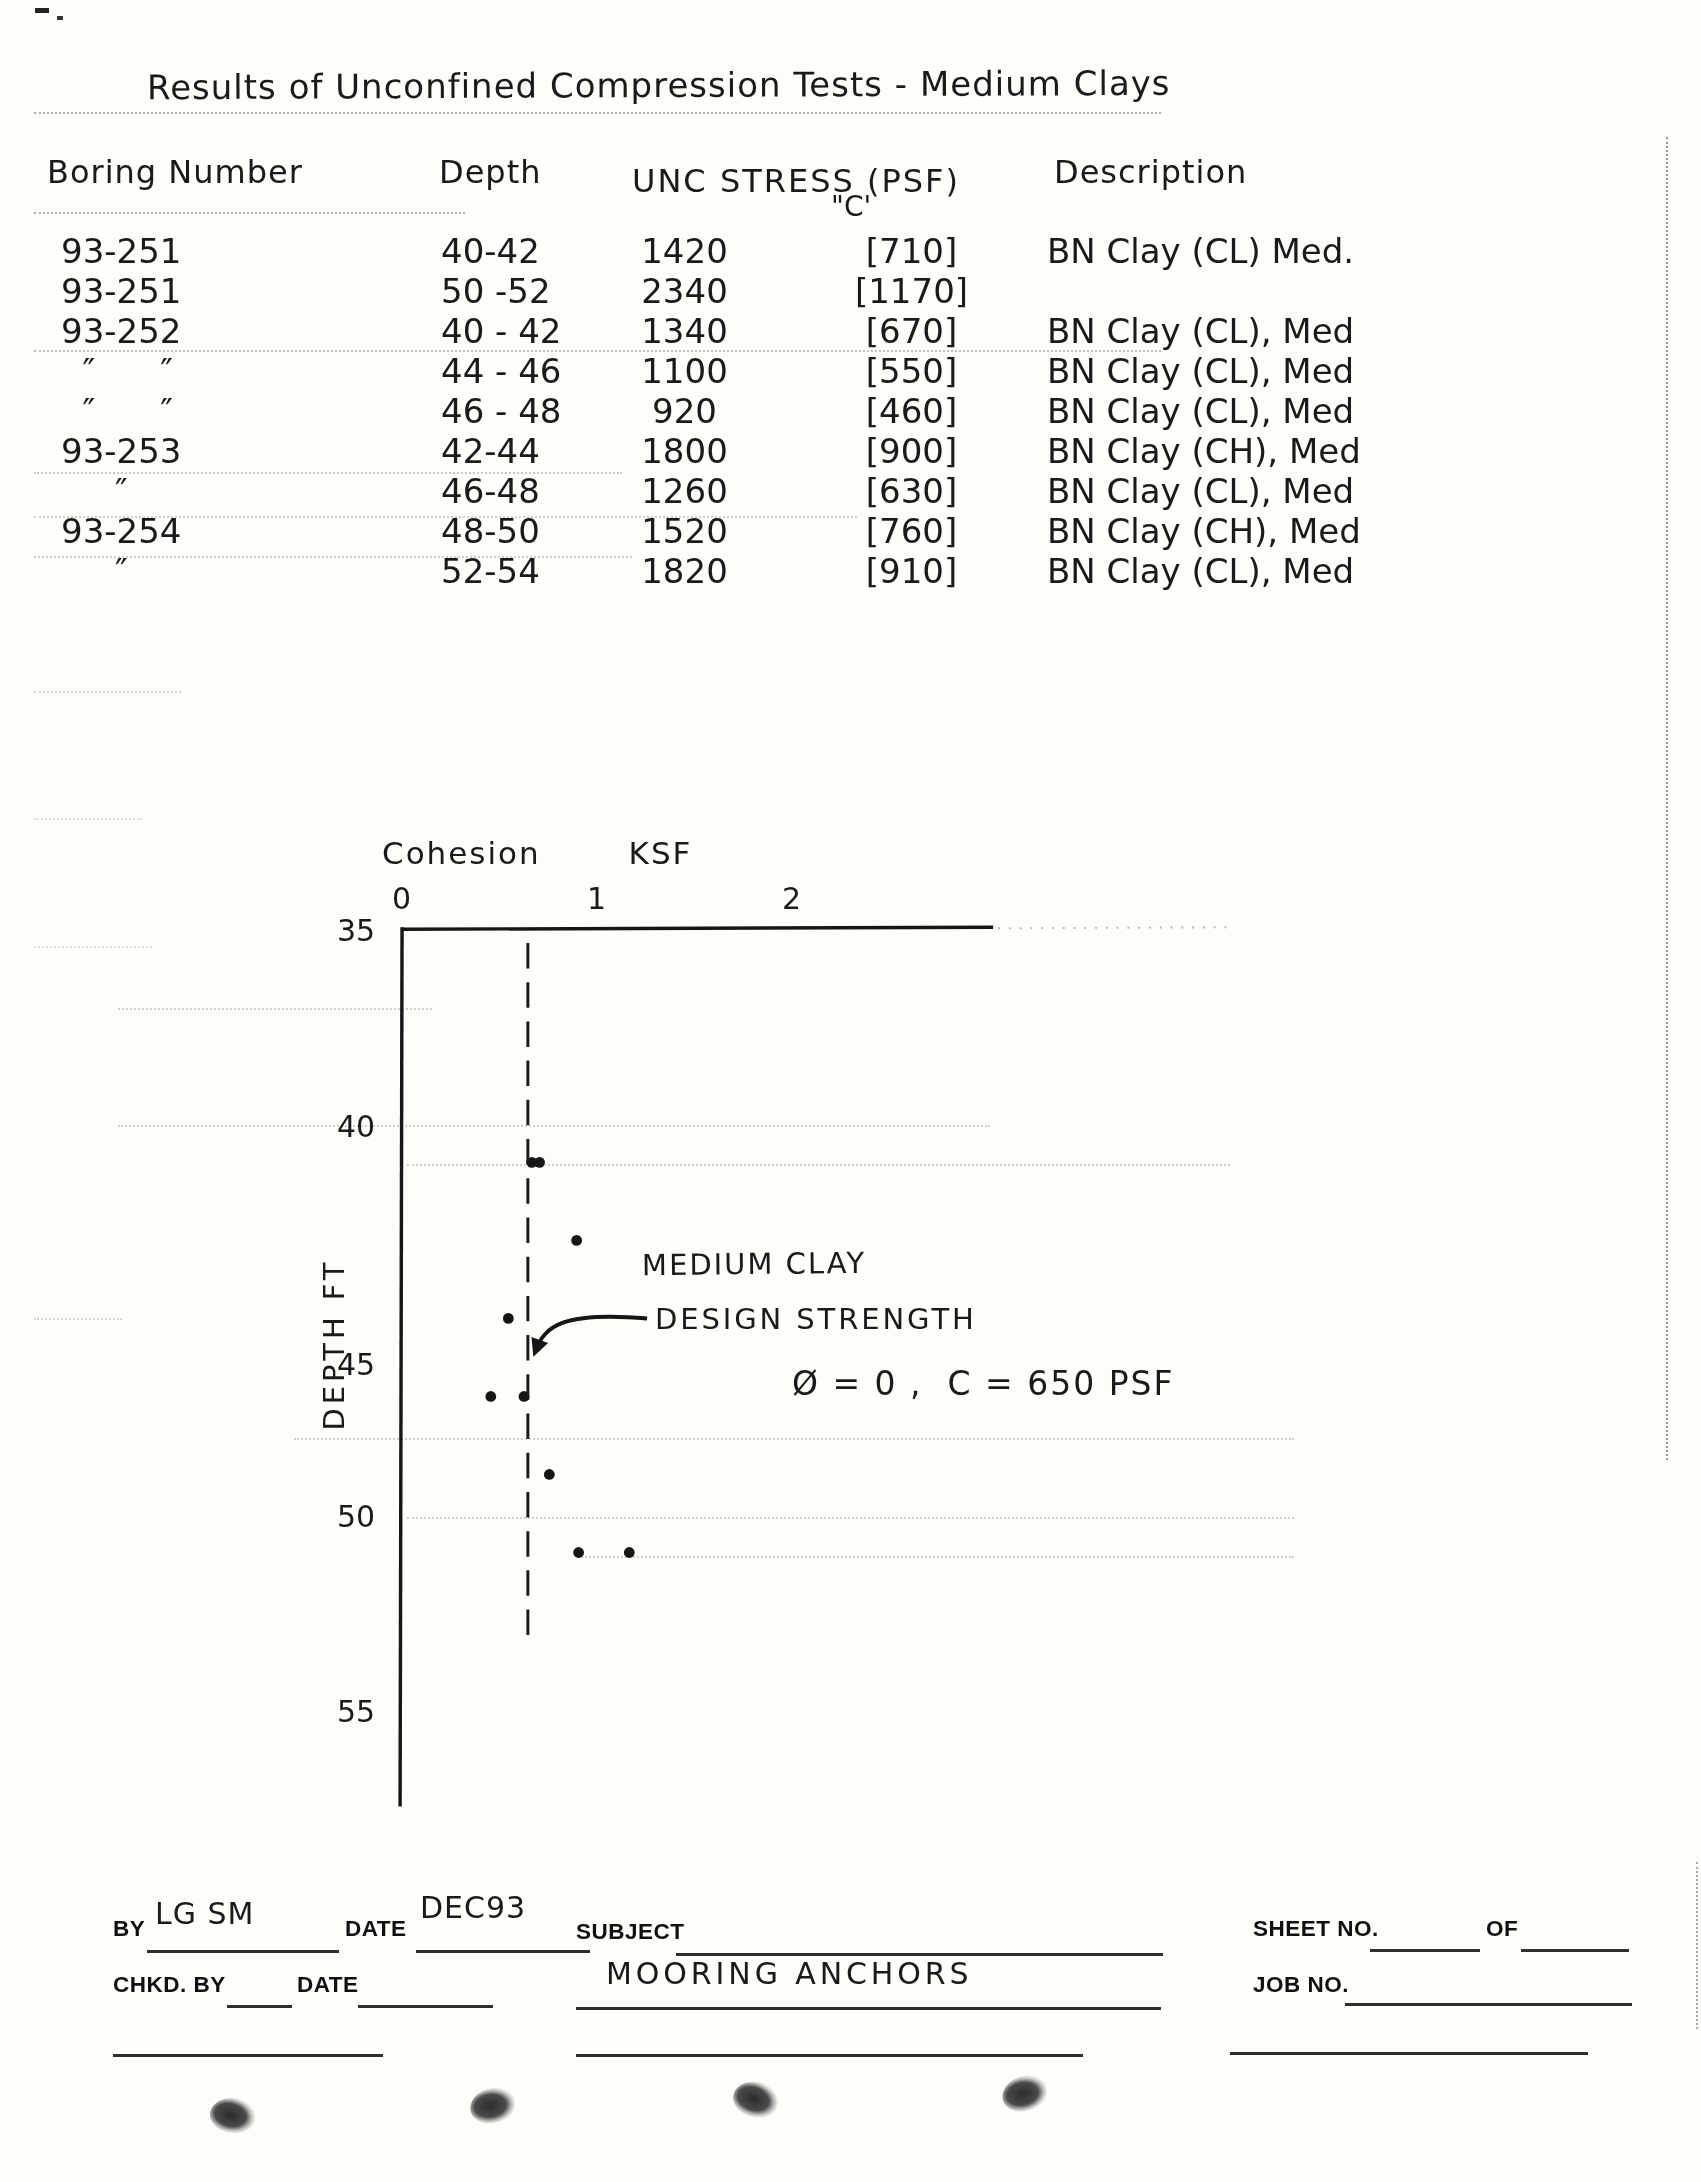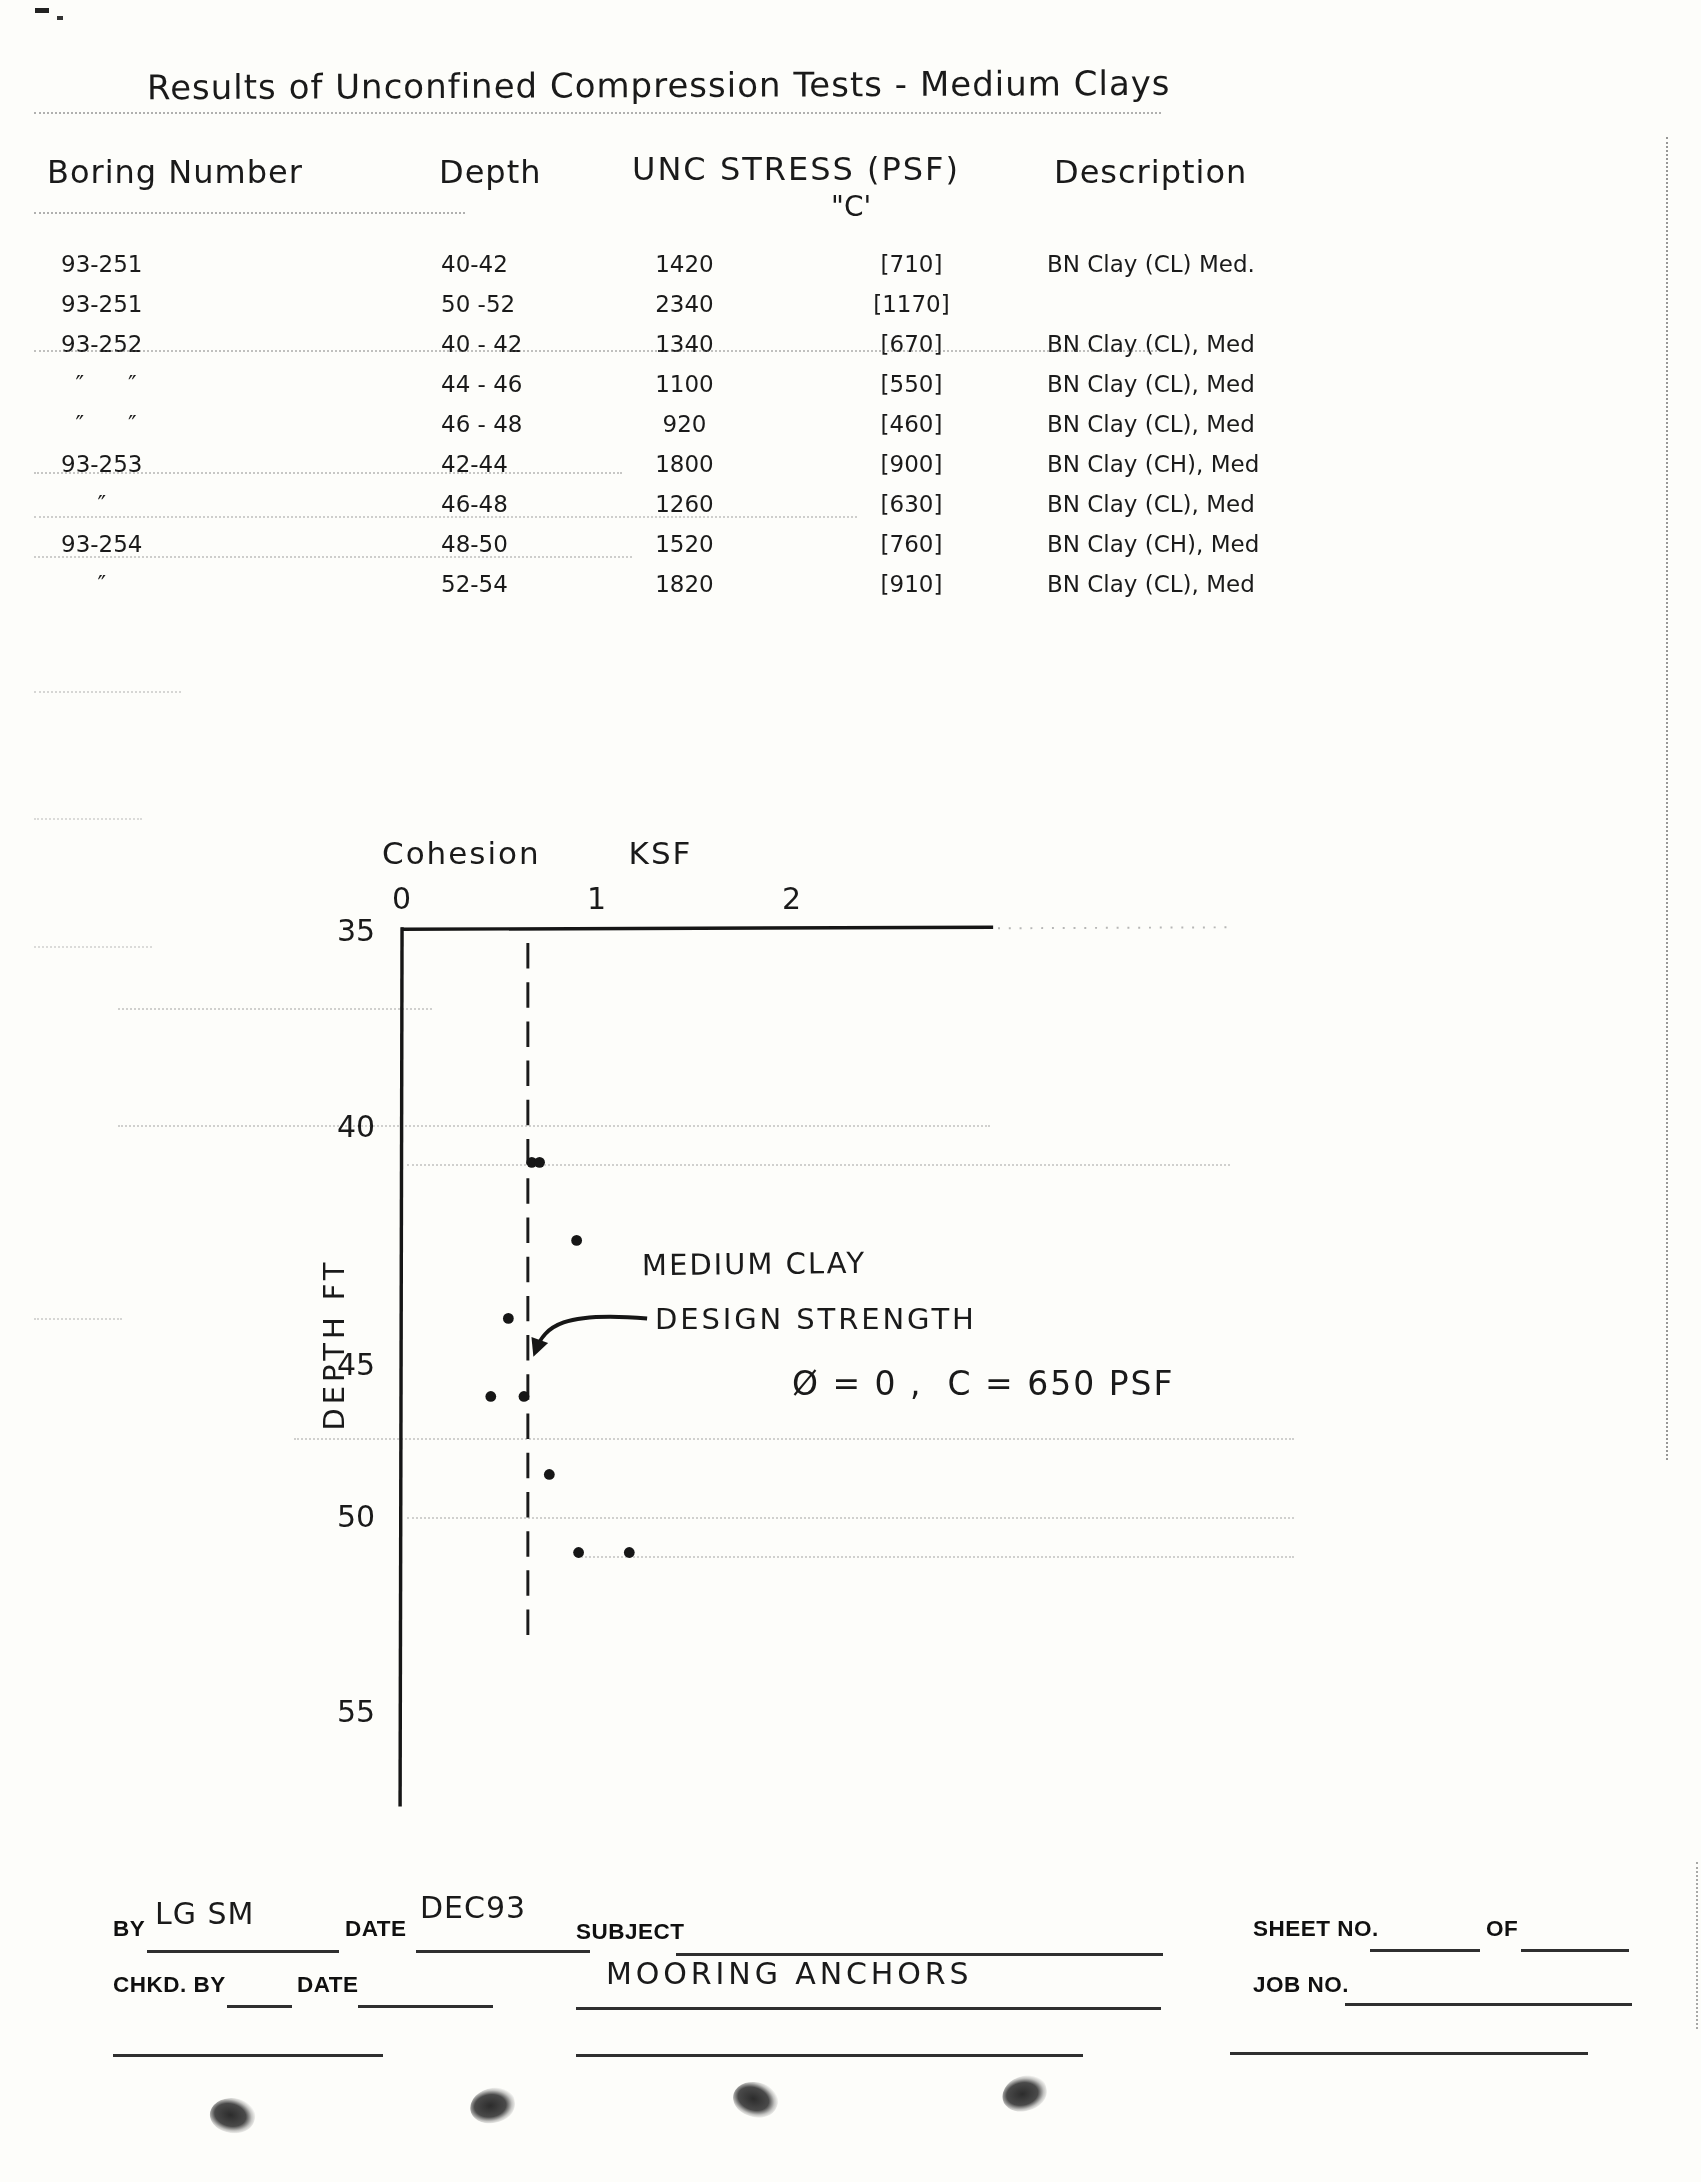--- a/index.html
+++ b/index.html
@@ -5,21 +5,21 @@
   html,body{margin:0;padding:0;background:#e8e8e8;}
   #page{
     position:relative; width:1702px; height:2183px; margin:0 auto;
     background:#fdfdfa; overflow:hidden;
     font-family:"DejaVu Sans", sans-serif; color:#161616;
   }
   .abs{position:absolute; white-space:pre;}
   .hand{font-family:"DejaVu Sans", sans-serif; color:#1a1a1a;}
   .title{font-size:34px; letter-spacing:1px; transform:rotate(-0.25deg);}
   .th{font-size:32px; letter-spacing:1px;}
-  .trow{position:absolute; left:0; top:0; width:1702px; height:39px; font-size:23px;margin-top:20px;}
+  .trow{position:absolute; left:0; top:0; width:1702px; height:39px; font-size:34px;}
   .cell{position:absolute; white-space:pre;}
   .c-boring{left:61px;}
   .c-depth{left:441px;}
   .c-stress{left:601px; width:167px; text-align:center;}
   .c-c{left:821px; width:181px; text-align:center;}
   .c-desc{left:1047px;}
   .dots{position:absolute; border-top:2.9px dotted #666; height:0;}
   .grid{position:absolute; border-top:2px dotted #9a9a9a; height:0; opacity:.45;}
   .xtick{font-size:30px;}
   .ytick{font-size:30px; width:59px; text-align:left;}
@@ -43,21 +43,21 @@
 <div id="page">
 
   <div class="abs" style="left:35px;top:7.8px;width:13.7px;height:4.9px;background:#222;"></div>
   <div class="abs" style="left:57px;top:15.7px;width:5.9px;height:3.9px;background:#333;"></div>
 
   <div class="abs hand title" style="left:147px;top:65px;">Results of Unconfined Compression Tests - Medium Clays</div>
   <div class="dots" style="left:34px;top:112px;width:1127px;opacity:.5;"></div>
 
   <div class="abs hand th" style="left:47px;top:153px;">Boring Number</div>
   <div class="abs hand th" style="left:439px;top:153px;">Depth</div>
-  <div class="abs hand th" style="left:632px;top:150px;letter-spacing:2px;">UNC STRESS (PSF)</div>
+  <div class="abs hand th" style="left:632px;top:162px;letter-spacing:2px;">UNC STRESS (PSF)</div>
   <div class="abs hand" style="left:831px;top:190px;font-size:28px;">"C'</div>
   <div class="abs hand th" style="left:1054px;top:153px;">Description</div>
   <div class="dots" style="left:34px;top:212px;width:431px;opacity:.5;"></div>
 
   <div id="table-rows">
       <div class="trow hand" style="top: 231px;">
         <span class="cell c-boring">93-251</span>
         <span class="cell c-depth">40-42</span>
         <span class="cell c-stress">1420</span>
         <span class="cell c-c">[710]</span>

